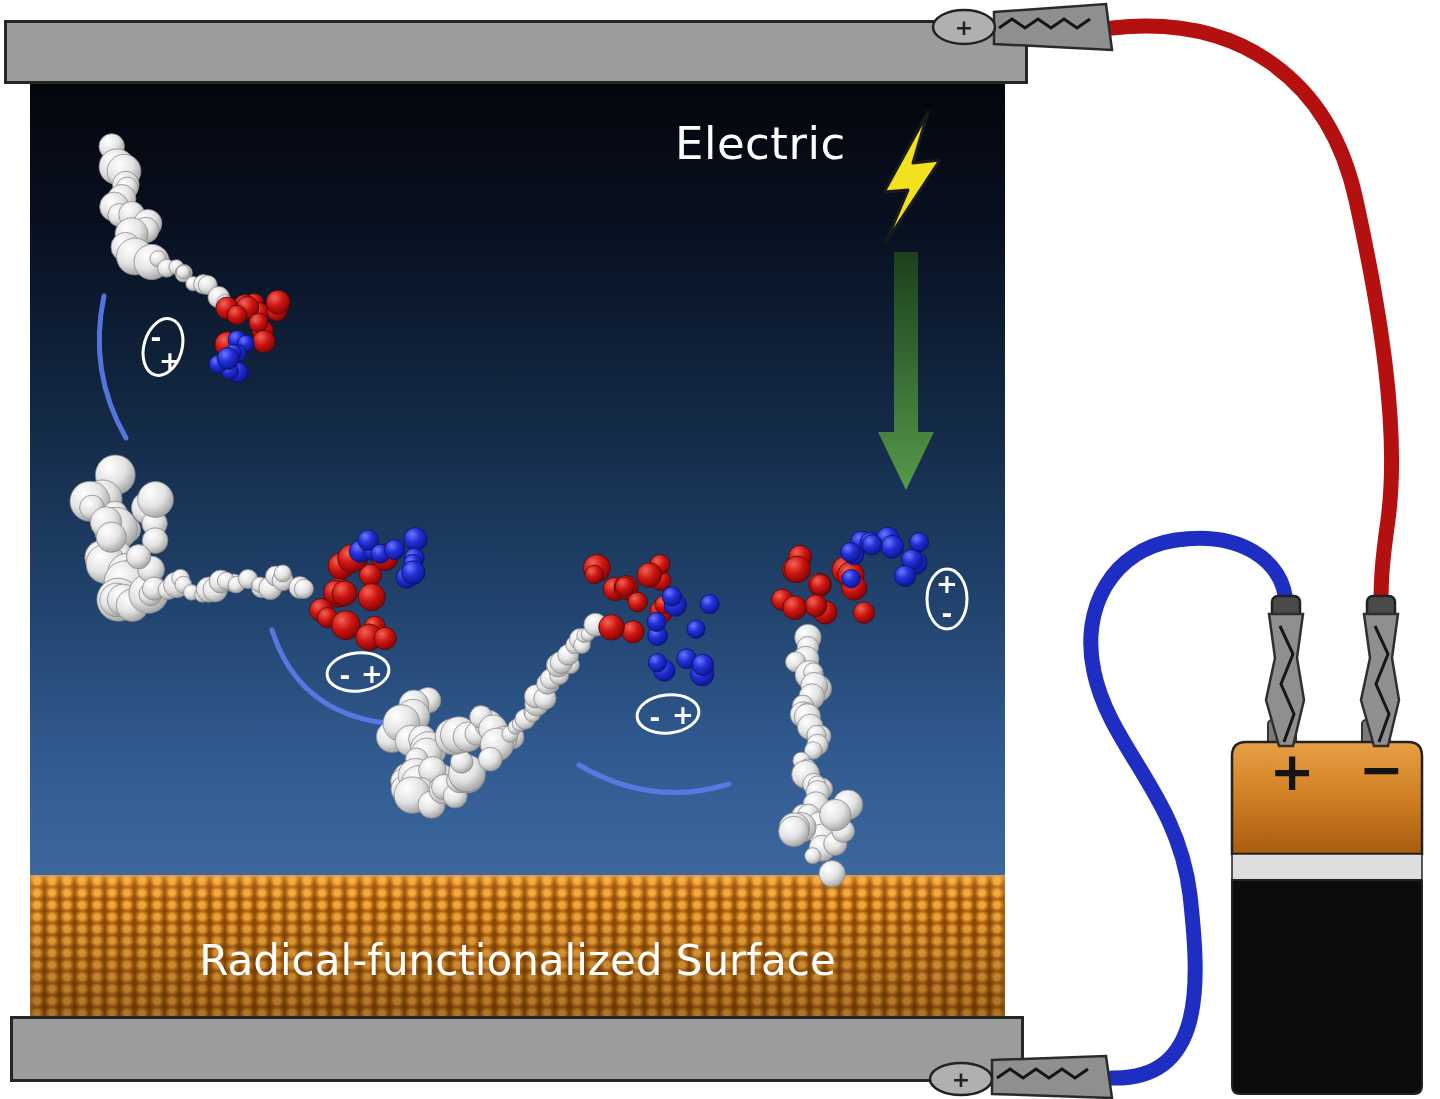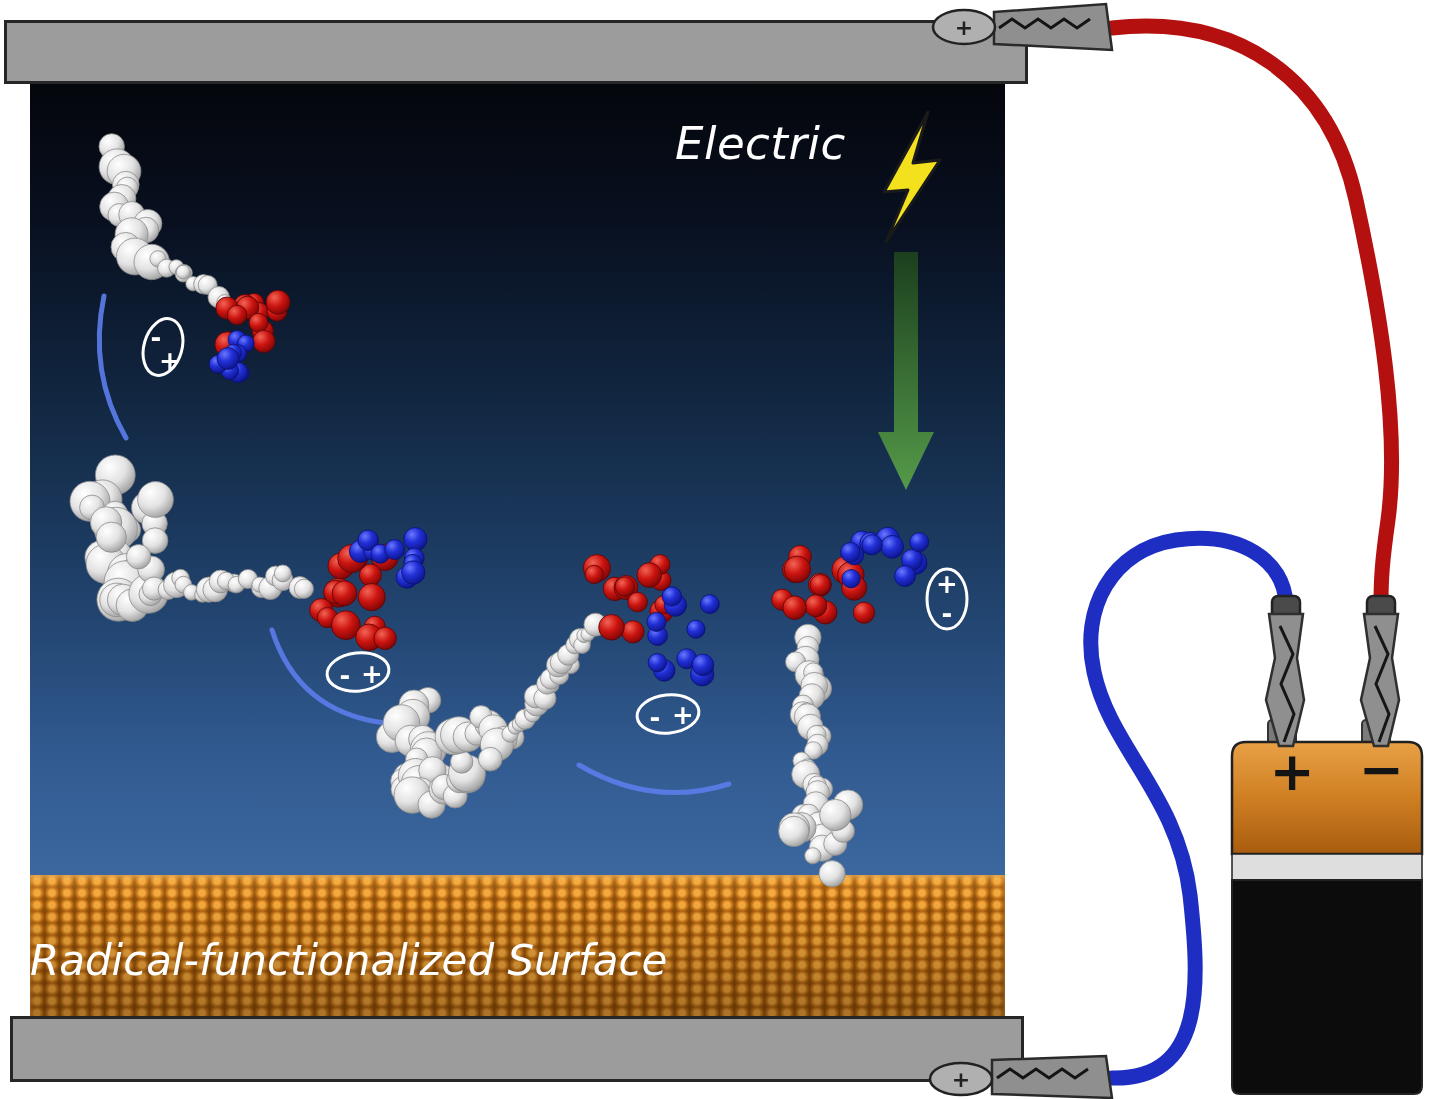--- a/index.html
+++ b/index.html
@@ -3,30 +3,30 @@
 <meta charset="utf-8">
 <style>
   html,body{margin:0;padding:0;background:#ffffff;}
   #stage{position:relative;width:1440px;height:1099px;background:#ffffff;overflow:hidden;
          font-family:"DejaVu Sans",sans-serif;}
   .electrode{position:absolute;background:#9c9c9c;border:3px solid #262626;box-sizing:border-box;}
   #electrode-top{left:4px;top:20px;width:1024px;height:64px;}
   #electrode-bottom{left:10px;top:1016px;width:1014px;height:66px;}
   #panel{position:absolute;left:30px;top:84px;width:975px;height:932px;
          background:linear-gradient(180deg,#04060c 0%,#081020 15%,#122843 35%,#20426c 55%,
-                    #315a90 72%,#3e6ba2 88%,#3e6ba2 100%);font-style:italic;}
+                    #315a90 72%,#3e6ba2 88%,#3e6ba2 100%);}
   #surface{position:absolute;left:0;top:791px;width:100%;height:141px;
            background-color:#8a4c08;
            background-image:linear-gradient(rgba(255,190,90,.25),rgba(0,0,0,0) 18%,rgba(40,20,0,.35) 95%),
              radial-gradient(circle at 7px 6px,#f2a83e 0 3px,#c97718 5px,#8a4c08 8px);
            background-size:100% 100%,15px 12px;
            box-shadow:inset 0 3px 4px rgba(255,200,110,.55);}
   .efield{position:absolute;left:645px;top:30px;color:#ffffff;font-size:45px;line-height:1.35;
           font-weight:500;letter-spacing:.5px;}
-  .surface-label{position:absolute;left:0;right:0;top:852px;text-align:left;color:#ffffff;
+  .surface-label{position:absolute;left:0;right:0;top:852px;text-align:center;color:#ffffff;
           font-size:42px;font-weight:500;}
   #overlay{position:absolute;left:0;top:0;width:1440px;height:1099px;}
   svg text{font-family:"DejaVu Sans",sans-serif;}
 </style>
 </head>
 <body>
 
 <div id="stage">
 
   <div id="electrode-top" class="electrode"></div>

